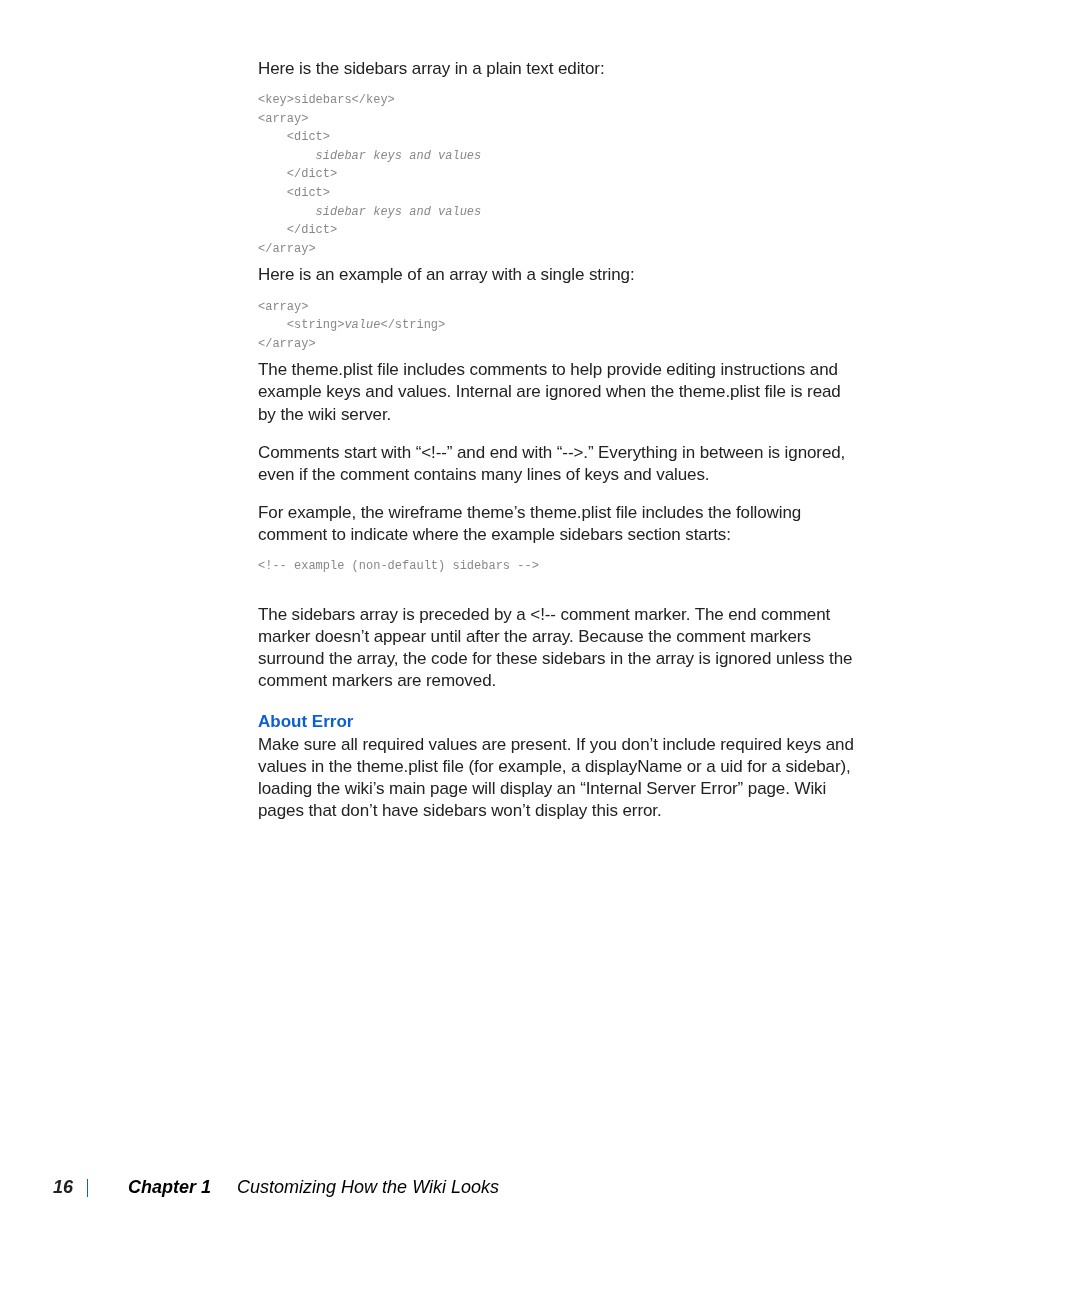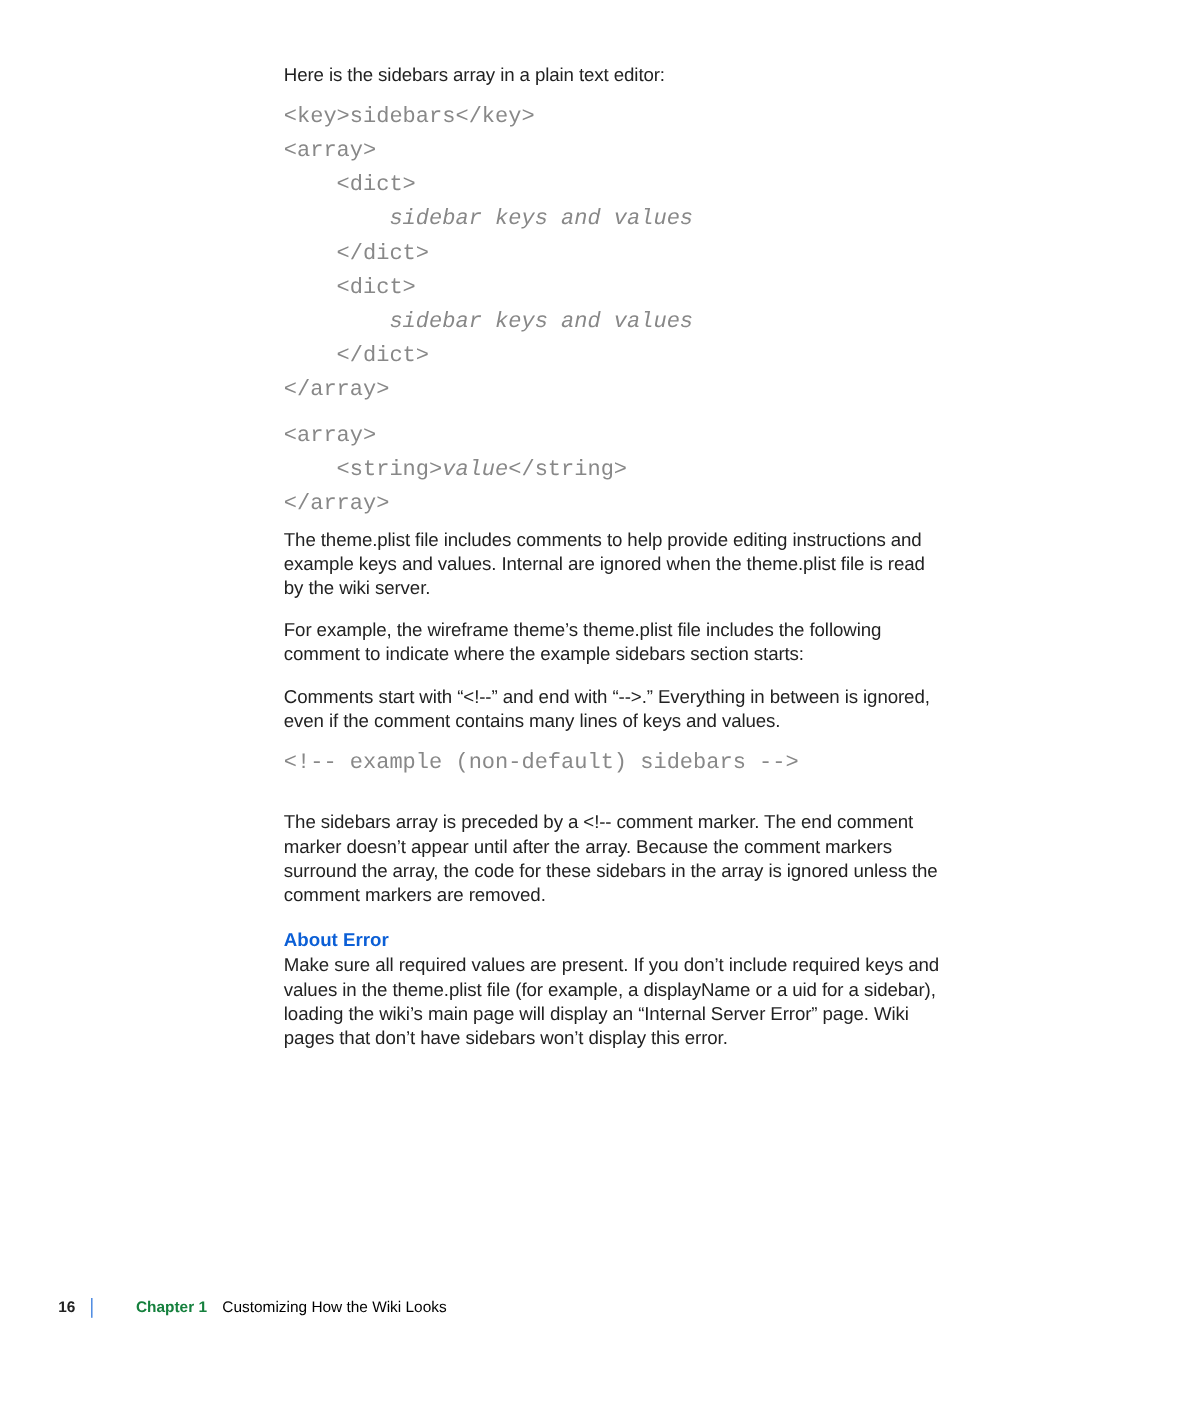--- a/index.html
+++ b/index.html
@@ -23,57 +23,58 @@
   }
   .body-text {
     font-size: 17px;
     line-height: 1.3;
     margin: 0 0 7px 0;
     letter-spacing: -0.1px;
   }
   .para-gap { margin-top: 16px; }
   pre.code {
     font-family: "Courier New", Courier, monospace;
-    font-size: 20px;
+    font-size: 12px;
     color: #888;
     line-height: 1.55;
     margin: 11px 0 6px 0;
     white-space: pre;
   }
   pre.code .ital { font-style: italic; }
   .heading {
     color: #0b5fd6;
     font-weight: 700;
     font-size: 17px;
     margin: 20px 0 2px 0;
     letter-spacing: 0px;
   }
   .footer {
     position: absolute;
     left: 53px;
     bottom: 98px;
     display: flex;
-    align-items: flex-start;
-    font-size: 14px;
+    align-items: center;
+    font-size: 18px;
+    font-style: italic;
   }
   .page-number {
     font-weight: 700;
     color: #222;
     margin-right: 14px;
   }
   .divider {
     width: 1px;
     height: 18px;
     background: #0b5fd6;
     margin-right: 40px;
   }
   .chapter-label {
     font-weight: 700;
-    color: #15803d;
-    margin-right: 14px;
+    color: #000000;
+    margin-right: 26px;
   }
   .chapter-title {
     color: #000000;
     font-weight: 400;
   }
 </style>
 </head>
 <body>
 
 <div class="page">
@@ -83,28 +84,29 @@
 <pre class="code"><span>&lt;key&gt;sidebars&lt;/key&gt;</span>
 <span>&lt;array&gt;</span>
 <span>    &lt;dict&gt;</span>
 <span class="ital">        sidebar keys and values</span>
 <span>    &lt;/dict&gt;</span>
 <span>    &lt;dict&gt;</span>
 <span class="ital">        sidebar keys and values</span>
 <span>    &lt;/dict&gt;</span>
 <span>&lt;/array&gt;</span></pre>
 
+    <p class="body-text">Here is an example of an array with a single string:</p>
 <pre class="code"><span>&lt;array&gt;</span>
 <span>    &lt;string&gt;</span><span class="ital">value</span><span>&lt;/string&gt;</span>
 <span>&lt;/array&gt;</span></pre>
 
 
     <p class="body-text">The theme.plist file includes comments to help provide editing instructions and example keys and values. Internal are ignored when the theme.plist file is read by the wiki server.</p>
+    <p class="body-text para-gap">Comments start with “&lt;!--” and end with “--&gt;.” Everything in between is ignored, even if the comment contains many lines of keys and values.</p>
     <p class="body-text para-gap">For example, the wireframe theme’s theme.plist file includes the following comment to indicate where the example sidebars section starts:</p>
-    <p class="body-text para-gap">Comments start with “&lt;!--” and end with “--&gt;.” Everything in between is ignored, even if the comment contains many lines of keys and values.</p>
 <pre class="code"><span>&lt;!-- example (non-default) sidebars --&gt;</span></pre>
     <p class="body-text" style="margin-top:28px">The sidebars array is preceded by a &lt;!-- comment marker. The end comment marker doesn’t appear until after the array. Because the comment markers surround the array, the code for these sidebars in the array is ignored unless the comment markers are removed.</p>
 
     <h3 class="heading">About Error</h3>
     <p class="body-text">Make sure all required values are present. If you don’t include required keys and values in the theme.plist file (for example, a displayName or a uid for a sidebar), loading the wiki’s main page will display an “Internal Server Error” page. Wiki pages that don’t have sidebars won’t display this error.</p>
 
   </div>
 
   <div class="footer">
     <span class="page-number">16</span>

